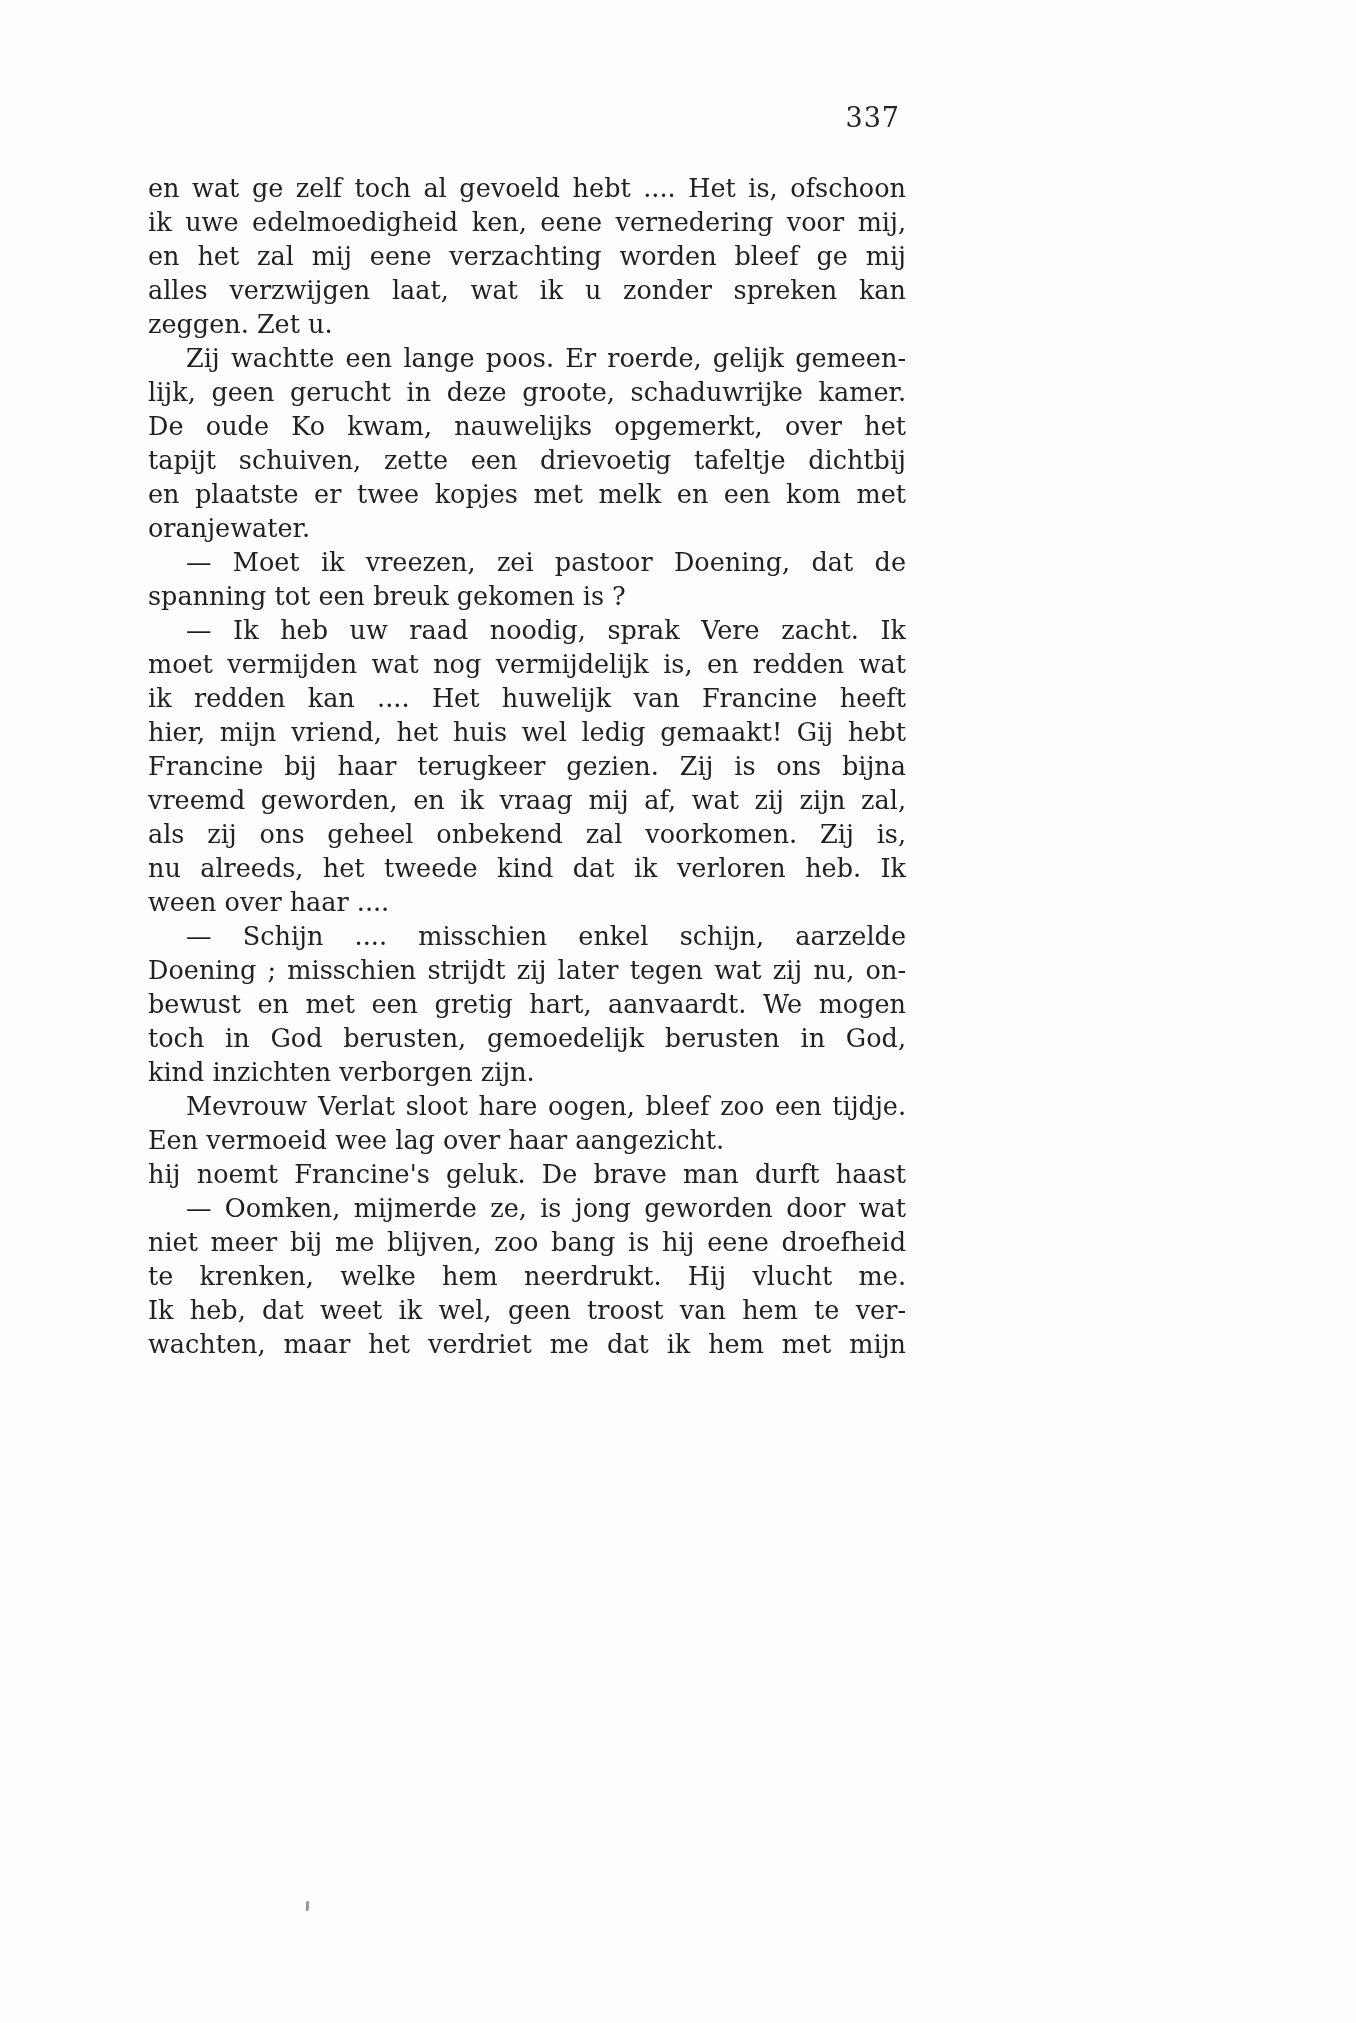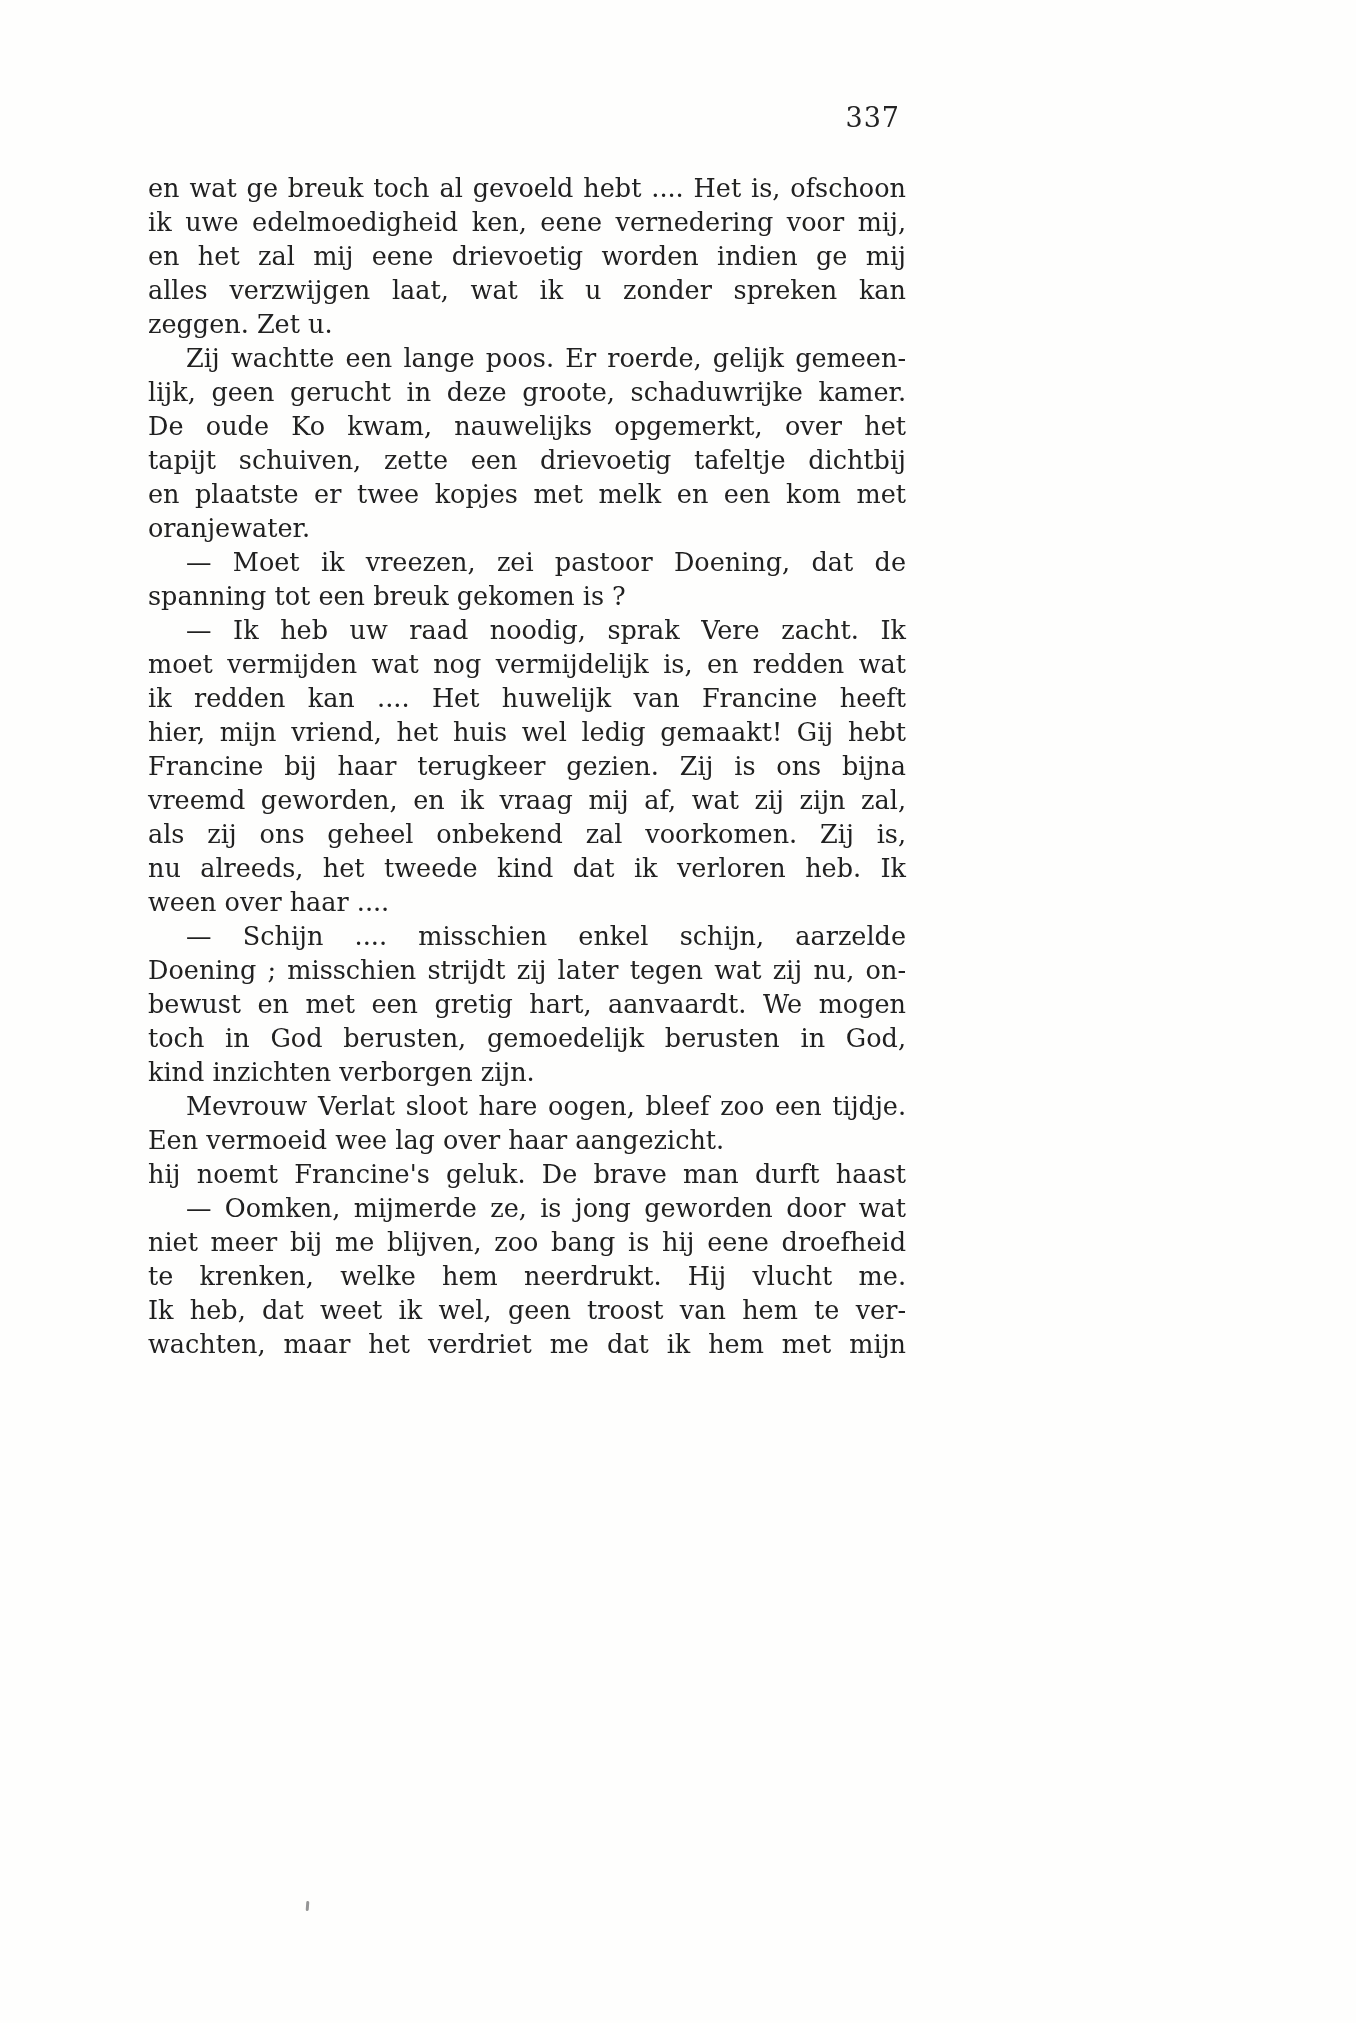--- a/index.html
+++ b/index.html
@@ -67,23 +67,23 @@
   }
 </style>
 </head>
 <body>
 
 <div class="page">
 
   <div class="page-number">337</div>
 
   <div class="text-block">
-    <div class="line">en wat ge breuk toch al gevoeld hebt .... Het is, ofschoon</div>
+    <div class="line">en wat ge zelf toch al gevoeld hebt .... Het is, ofschoon</div>
     <div class="line">ik uwe edelmoedigheid ken, eene vernedering voor mij,</div>
-    <div class="line">en het zal mij eene drievoetig worden indien ge mij</div>
+    <div class="line">en het zal mij eene verzachting worden bleef ge mij</div>
     <div class="line">alles verzwijgen laat, wat ik u zonder spreken kan</div>
     <div class="line last">zeggen. Zet u.</div>
     <div class="line indent">Zij wachtte een lange poos. Er roerde, gelijk gemeen-</div>
     <div class="line">lijk, geen gerucht in deze groote, schaduwrijke kamer.</div>
     <div class="line">De oude Ko kwam, nauwelijks opgemerkt, over het</div>
     <div class="line">tapijt schuiven, zette een drievoetig tafeltje dichtbij</div>
     <div class="line">en plaatste er twee kopjes met melk en een kom met</div>
     <div class="line last">oranjewater.</div>
     <div class="line indent">— Moet ik vreezen, zei pastoor Doening, dat de</div>
     <div class="line last">spanning tot een breuk gekomen is ?</div>

